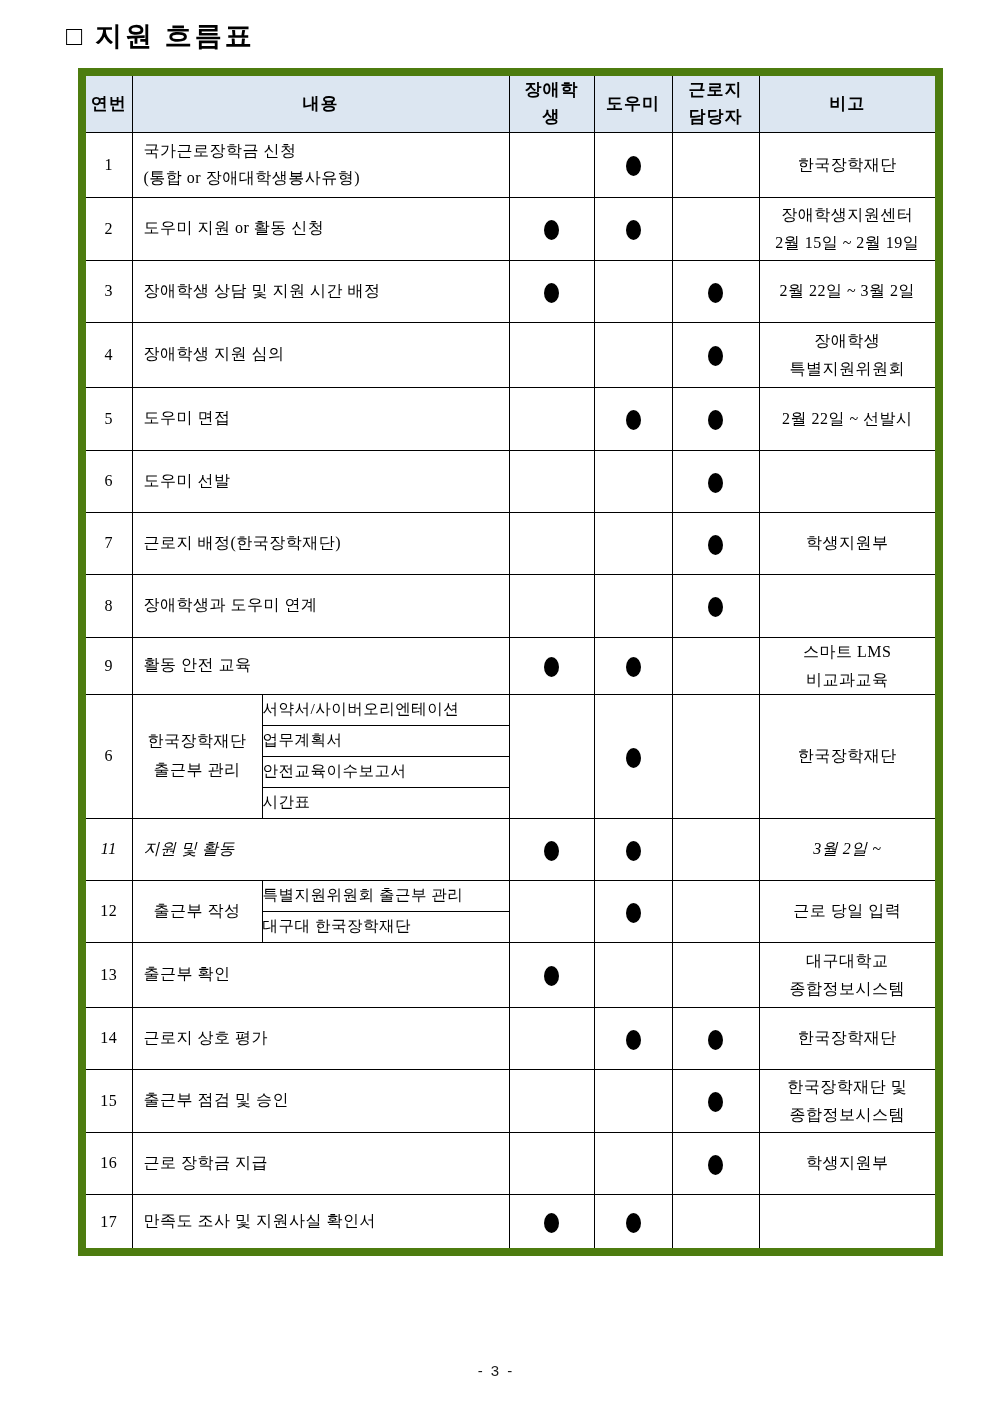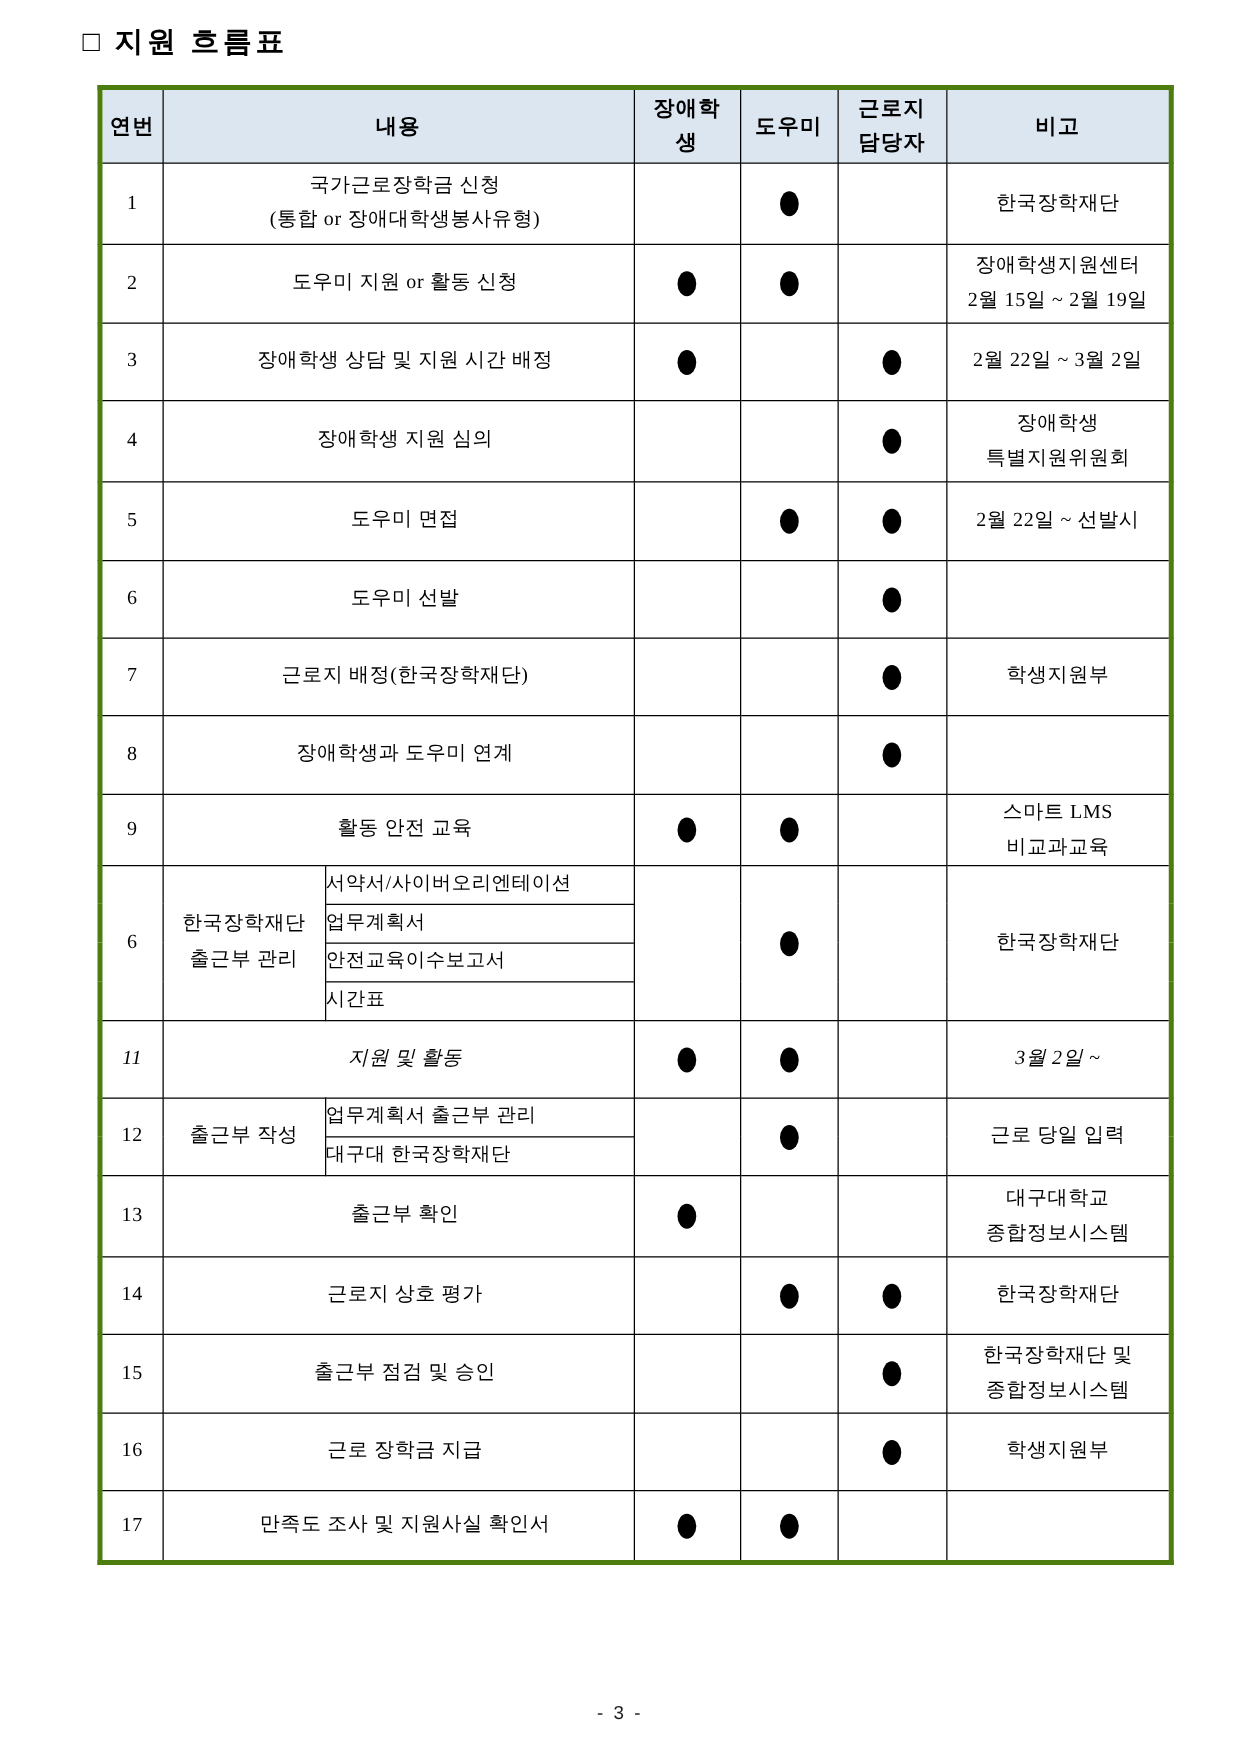--- a/index.html
+++ b/index.html
@@ -5,47 +5,47 @@
   * { margin:0; padding:0; box-sizing:border-box; }
   html,body { background:#ffffff; }
   body {
     width:992px; height:1403px;
     position:relative;
     font-family:"Liberation Serif","DejaVu Serif",serif;
     color:#000000;
   }
   .doc-title {
     position:absolute; left:66px; top:18px;
-    font-size:23px; font-weight:bold; letter-spacing:3px;
+    font-size:27px; font-weight:bold; letter-spacing:3px;
     white-space:pre;
   }
   table.flow-table {
     position:absolute; left:78px; top:68px;
     width:857px;
     border-collapse:collapse; table-layout:fixed;
-    border:4px solid #4d7c0f;
+    border:8px solid #4d7c0f;
   }
   .flow-table th, .flow-table td {
     border:1px solid #000000;
     font-size:16px;
     text-align:center;
     vertical-align:middle;
     overflow:hidden;
   }
   .flow-table thead th {
     background:#dce6f1;
     font-weight:bold;
     font-size:17px;
     height:60px;
     letter-spacing:1px;
     line-height:1.55;
   }
   .flow-table td { letter-spacing:0.5px; line-height:1.7; }
   td.cell-content {
-    text-align:center;
+    text-align:left;
     padding-left:11px;
     line-height:1.65;
   }
   td.cell-sub {
     text-align:left;
     padding-left:0;
     font-size:15.5px;
     line-height:1.2;
   }
   td.cell-label { line-height:1.8; }
@@ -190,21 +190,21 @@
         <td>11</td>
         <td class="cell-content" colspan="2">지원 및 활동</td>
         <td><span class="dot"></span></td>
         <td><span class="dot"></span></td>
         <td></td>
         <td>3월 2일 ~</td>
       </tr>
       <tr style="height: 31px;">
         <td rowspan="2">12</td>
         <td class="cell-label" rowspan="2">출근부 작성</td>
-        <td class="cell-sub">업무계획서 출근부 관리</td>
+        <td class="cell-sub">특별지원위원회 출근부 관리</td>
         <td rowspan="2"></td>
         <td rowspan="2"><span class="dot"></span></td>
         <td rowspan="2"></td>
         <td rowspan="2">근로 당일 입력</td>
       </tr>
       <tr style="height: 31px;">
         <td class="cell-sub">대구대 한국장학재단</td>
       </tr>
       <tr style="height: 65px;">
         <td>13</td>

